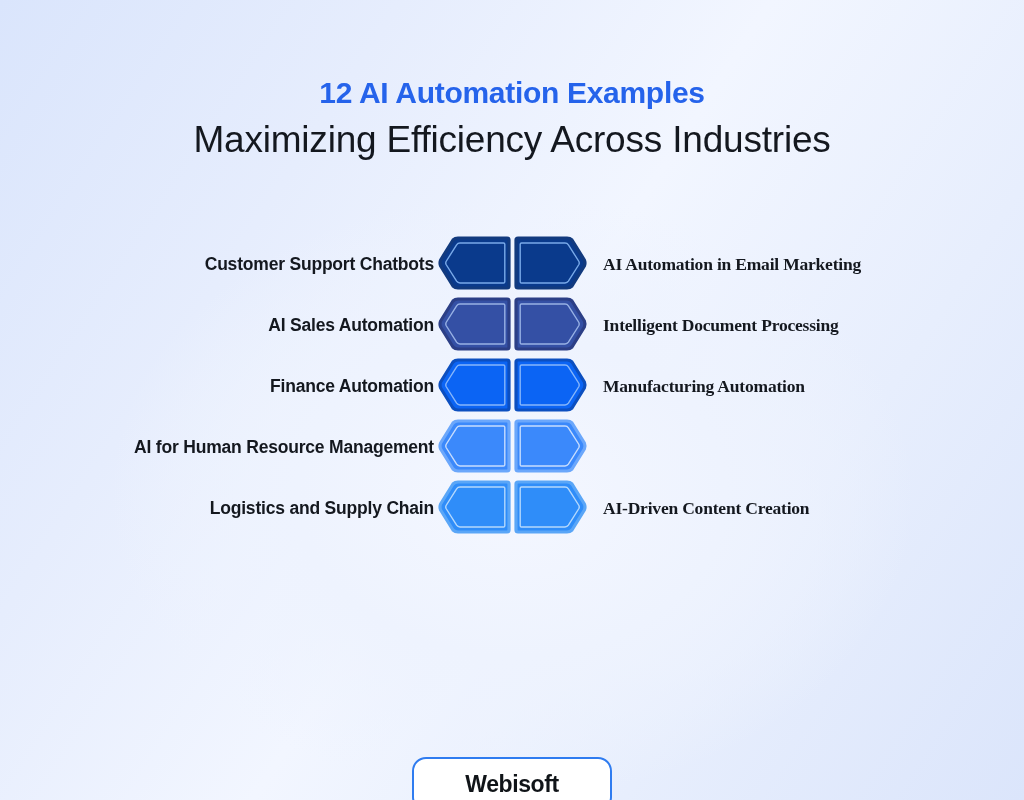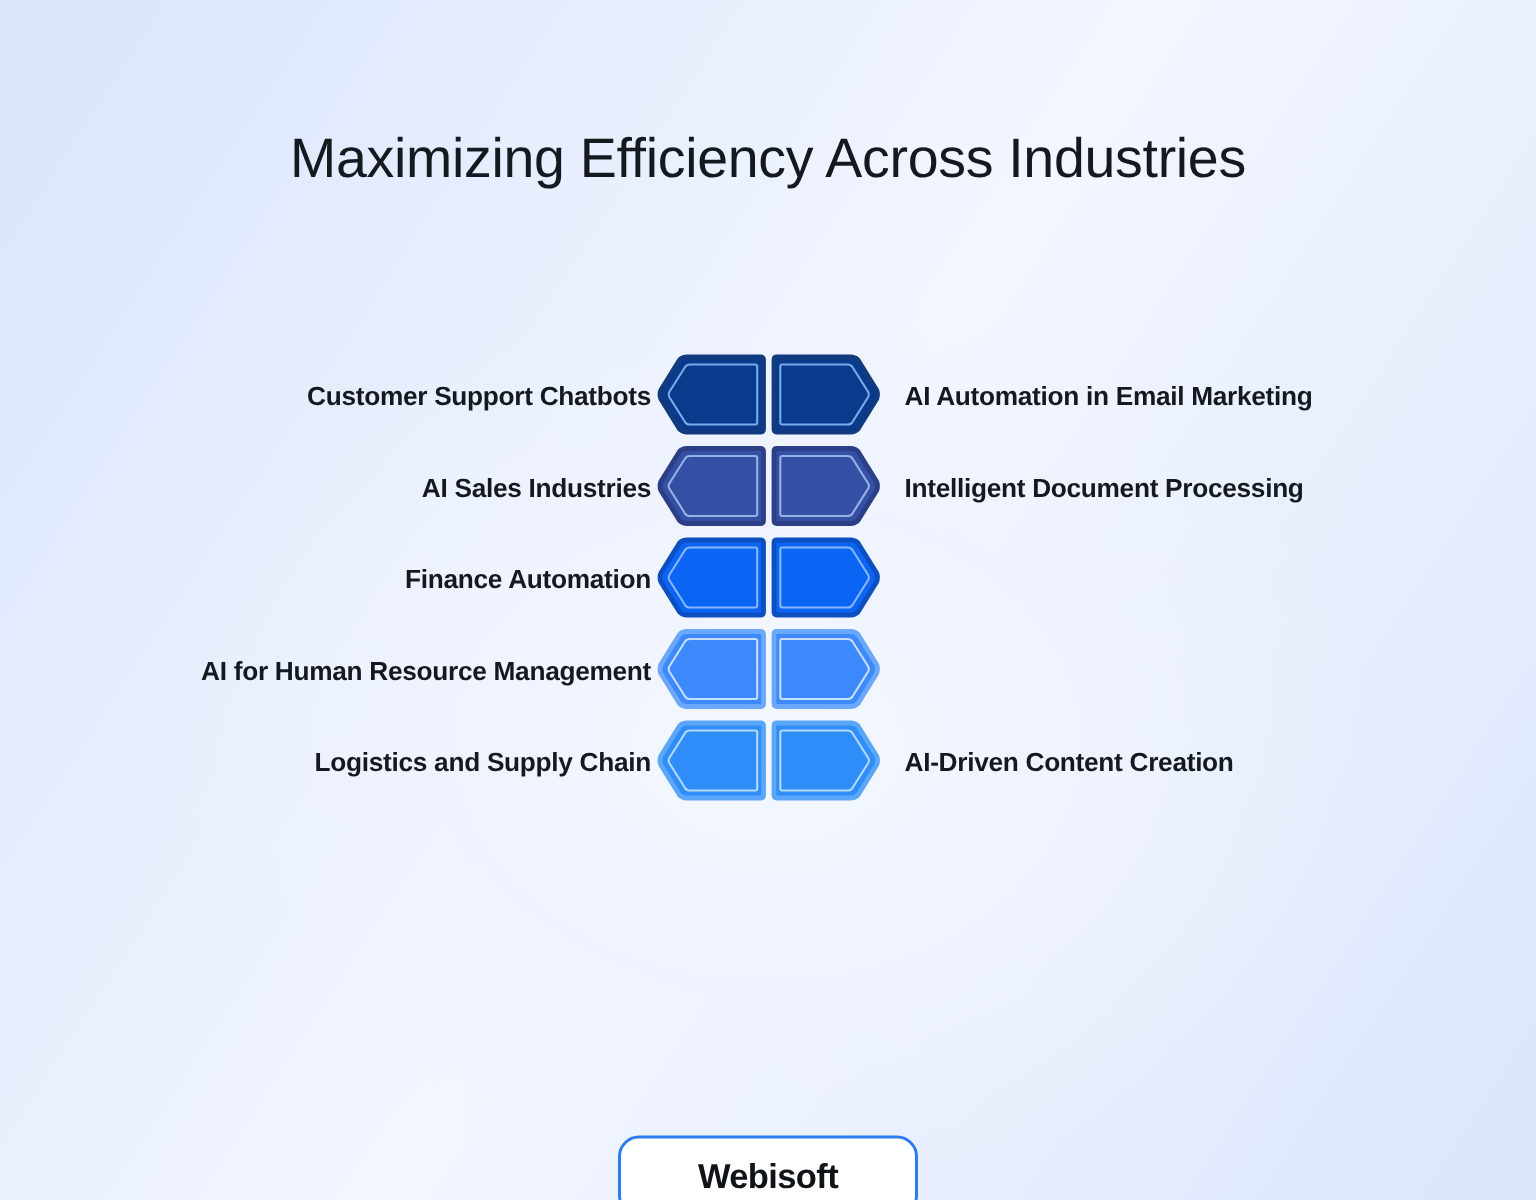--- a/index.html
+++ b/index.html
@@ -41,21 +41,21 @@
   
   #diagram { position:absolute; top:234px; left:0; width:1024px; height:368px; }
   .row { position:absolute; left:0; width:1024px; height:61px; }
   .row-label {
     position:absolute; top:0; height:61px;
     display:flex; align-items:center;
     font-size:17.5px; font-weight:bold; color:#14181f;
     letter-spacing:-0.2px; white-space:nowrap;
   }
   .row-label.left { right:590px; justify-content:flex-end; }
-  .row-label.right { left:603px; justify-content:flex-start; }
+  .row-label.right { left:603px; justify-content:flex-start;font-family:Liberation Serif, serif; }
 
   .hexes { position:absolute; left:438px; top:0; width:152px; height:61px; }
   .hex { position:absolute; top:2px; width:73px; height:54px; }
   .hex svg { display:block; width:73px; height:54px; overflow:visible; }
   .hex.l { left:0; }
   .hex.r { left:76px; }
 
   
   #logo {
     position:absolute; left:412px; top:757px;
@@ -70,20 +70,21 @@
   }
 </style>
 </head>
 <body>
 
 <div id="bg-wrap"></div>
 
 <div id="page">
 
   <div class="heading">
+    <span class="h-main">12 AI Automation Examples</span>
     <span class="h-sub">Maximizing Efficiency Across Industries</span>
   </div>
 
   <div id="diagram">
       <div class="row" style="top: 0px; padding-left: 43px;">
         <div class="row-label left">Customer Support Chatbots</div>
         <div class="row-label right">AI Automation in Email Marketing</div>
         <div class="hexes">
           <div class="hex l">
             <svg viewBox="0 0 73 54" xmlns="http://www.w3.org/2000/svg">
@@ -93,39 +94,40 @@
           </div>
           <div class="hex r">
             <svg viewBox="0 0 73 54" xmlns="http://www.w3.org/2000/svg">
               <path d="M 4 2 L 53 2 Q 56 2 58 4 L 70.4 24 Q 71.6 27 70.4 30 L 58 50 Q 56 52 53 52 L 4 52 Q 2 52 2 50 L 2 4 Q 2 2 4 2 Z" fill="#0a3a8c" stroke="#123a7e" stroke-width="3.2" stroke-linejoin="round"></path>
               <path d="M 7.5 7 L 51 7 Q 53.2 7 54.4 8.8 L 64.9 25.5 Q 65.6 27 64.9 28.5 L 54.4 45.2 Q 53.2 47 51 47 L 7.5 47 Q 6.2 47 6.2 45.7 L 6.2 8.3 Q 6.2 7 7.5 7 Z" fill="none" stroke="#7fb0ee" stroke-width="1.4" stroke-linejoin="round" opacity="0.95"></path>
             </svg>
           </div>
         </div>
       </div>
       <div class="row" style="top: 61px;">
-        <div class="row-label left">AI Sales Industries</div>
+        <div class="row-label left">AI Sales Automation</div>
         <div class="row-label right">Intelligent Document Processing</div>
         <div class="hexes">
           <div class="hex l">
             <svg viewBox="0 0 73 54" xmlns="http://www.w3.org/2000/svg">
               <path d="M 20 2 L 69 2 Q 71 2 71 4 L 71 50 Q 71 52 69 52 L 20 52 Q 17 52 15 50 L 2.6 30 Q 1.4 27 2.6 24 L 15 4 Q 17 2 20 2 Z" fill="#3450a5" stroke="#2c3f86" stroke-width="3.2" stroke-linejoin="round"></path>
               <path d="M 22 7 L 65.5 7 Q 66.8 7 66.8 8.3 L 66.8 45.7 Q 66.8 47 65.5 47 L 22 47 Q 19.8 47 18.6 45.2 L 8.1 28.5 Q 7.4 27 8.1 25.5 L 18.6 8.8 Q 19.8 7 22 7 Z" fill="none" stroke="#9db6e8" stroke-width="1.4" stroke-linejoin="round" opacity="0.95"></path>
             </svg>
           </div>
           <div class="hex r">
             <svg viewBox="0 0 73 54" xmlns="http://www.w3.org/2000/svg">
               <path d="M 4 2 L 53 2 Q 56 2 58 4 L 70.4 24 Q 71.6 27 70.4 30 L 58 50 Q 56 52 53 52 L 4 52 Q 2 52 2 50 L 2 4 Q 2 2 4 2 Z" fill="#3450a5" stroke="#2c3f86" stroke-width="3.2" stroke-linejoin="round"></path>
               <path d="M 7.5 7 L 51 7 Q 53.2 7 54.4 8.8 L 64.9 25.5 Q 65.6 27 64.9 28.5 L 54.4 45.2 Q 53.2 47 51 47 L 7.5 47 Q 6.2 47 6.2 45.7 L 6.2 8.3 Q 6.2 7 7.5 7 Z" fill="none" stroke="#9db6e8" stroke-width="1.4" stroke-linejoin="round" opacity="0.95"></path>
             </svg>
           </div>
         </div>
       </div>
       <div class="row" style="top: 122px;">
         <div class="row-label left">Finance Automation</div>
+        <div class="row-label right">Manufacturing Automation</div>
         <div class="hexes">
           <div class="hex l">
             <svg viewBox="0 0 73 54" xmlns="http://www.w3.org/2000/svg">
               <path d="M 20 2 L 69 2 Q 71 2 71 4 L 71 50 Q 71 52 69 52 L 20 52 Q 17 52 15 50 L 2.6 30 Q 1.4 27 2.6 24 L 15 4 Q 17 2 20 2 Z" fill="#0b64f4" stroke="#0c4fc0" stroke-width="3.2" stroke-linejoin="round"></path>
               <path d="M 22 7 L 65.5 7 Q 66.8 7 66.8 8.3 L 66.8 45.7 Q 66.8 47 65.5 47 L 22 47 Q 19.8 47 18.6 45.2 L 8.1 28.5 Q 7.4 27 8.1 25.5 L 18.6 8.8 Q 19.8 7 22 7 Z" fill="none" stroke="#8dbbfb" stroke-width="1.4" stroke-linejoin="round" opacity="0.95"></path>
             </svg>
           </div>
           <div class="hex r">
             <svg viewBox="0 0 73 54" xmlns="http://www.w3.org/2000/svg">
               <path d="M 4 2 L 53 2 Q 56 2 58 4 L 70.4 24 Q 71.6 27 70.4 30 L 58 50 Q 56 52 53 52 L 4 52 Q 2 52 2 50 L 2 4 Q 2 2 4 2 Z" fill="#0b64f4" stroke="#0c4fc0" stroke-width="3.2" stroke-linejoin="round"></path>

